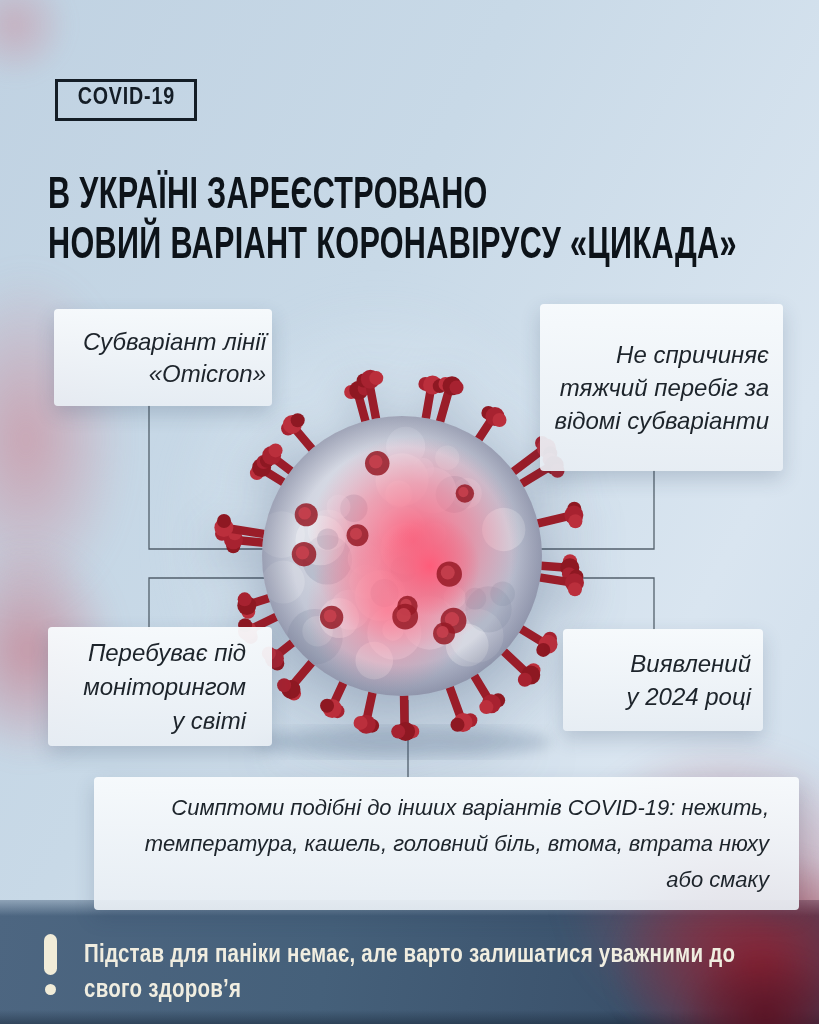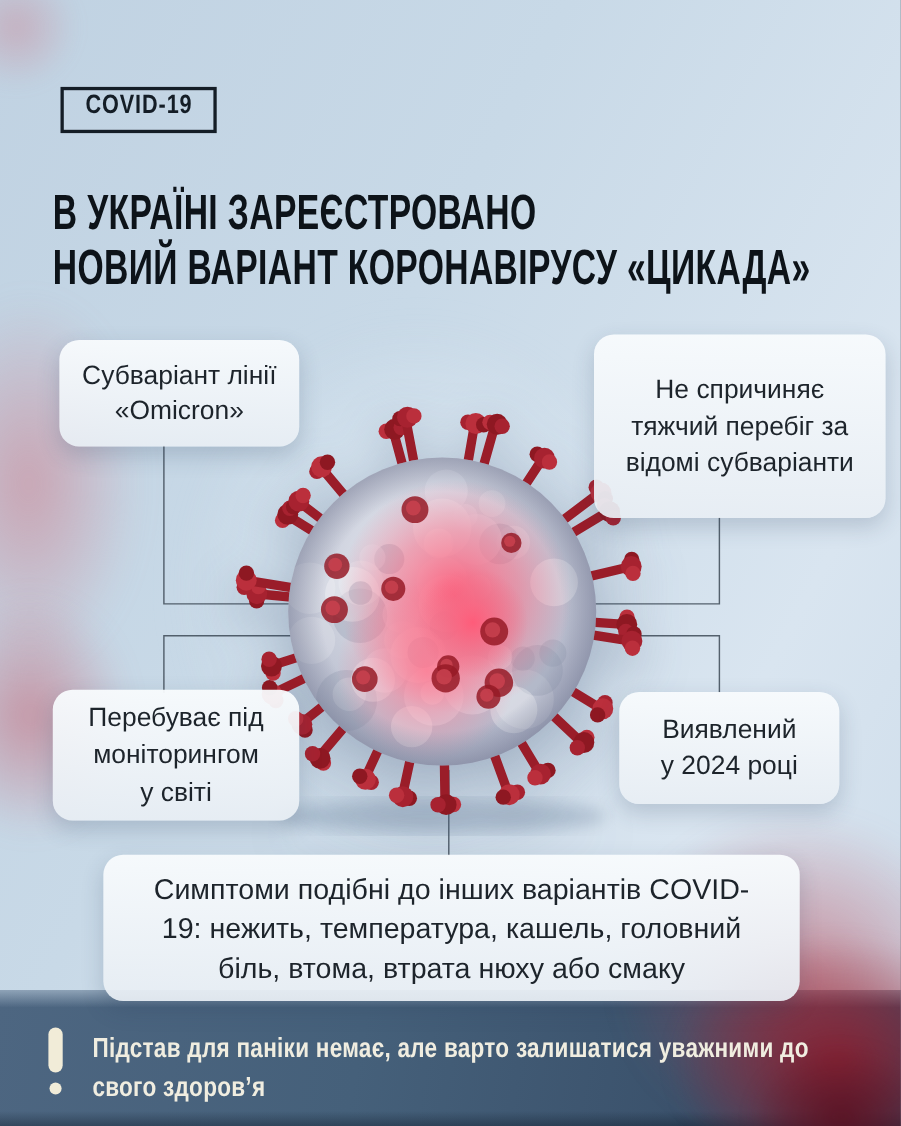--- a/index.html
+++ b/index.html
@@ -57,31 +57,31 @@
   
   .connectors{position:absolute;left:0;top:0;z-index:2;}
   .connectors path{stroke:#3d4a56;stroke-width:1.3;fill:none;opacity:.85;}
 
   
   .virus-wrap{position:absolute;left:192px;top:346px;width:420px;height:420px;z-index:3;
     filter:drop-shadow(0 16px 22px rgba(40,60,95,.30));}
 
   
   .callout{
-    position:absolute;z-index:4;border-radius:18px;
+    position:absolute;z-index:4;border-radius:4px;
     background:linear-gradient(180deg,rgba(248,251,253,.95),rgba(232,238,244,.93));
     box-shadow:0 8px 20px rgba(40,60,90,.20);
-    display:flex;align-items:center;justify-content:center;text-align:center;
-    color:#1d242b;font-size:24px;line-height:32px;box-sizing:border-box;
+    display:flex;align-items:center;justify-content:center;text-align:right;
+    color:#1d242b;font-size:24px;line-height:32px;box-sizing:border-box;font-style:italic;
   }
   .co-tl{left:54px;top:309px;width:218px;height:97px;padding:6px;}
-  .co-tr{left:540px;top:304px;width:265px;height:167px;padding:10px 14px;line-height:33px;}
-  .co-ml{left:48px;top:627px;width:224px;height:119px;padding:6px 9px;line-height:34px;}
+  .co-tr{left:540px;top:304px;width:243px;height:167px;padding:10px 14px;line-height:33px;}
+  .co-ml{left:48px;top:627px;width:224px;height:119px;padding:6px 26px;line-height:34px;}
   .co-mr{left:563px;top:629px;width:200px;height:102px;padding:6px 12px;line-height:33px;}
-  .co-b{left:94px;top:777px;width:633px;height:133px;padding:10px 30px;font-size:26px;line-height:36px;z-index:5;}
+  .co-b{left:94px;top:777px;width:705px;height:133px;padding:10px 30px;font-size:22px;line-height:36px;z-index:5;}
 
   
   .footer{position:absolute;left:0;top:900px;width:819px;height:124px;z-index:1;
     background:linear-gradient(100deg,#52698202 0,#4d6681 0%,#45607a 40%,#3b526c 75%,#314660 100%);}
   .footer::before{content:"";position:absolute;left:0;top:0;width:100%;height:16px;
     background:linear-gradient(180deg,rgba(196,213,228,.55),rgba(196,213,228,0));}
   .footer::after{content:"";position:absolute;left:0;bottom:0;width:100%;height:14px;
     background:linear-gradient(0deg,rgba(18,32,48,.45),rgba(18,32,48,0));}
   .excl{position:absolute;left:44px;top:934px;z-index:6;width:14px;}
   .excl-bar{width:13px;height:41px;border-radius:7px;background:#f1ecd8;}

